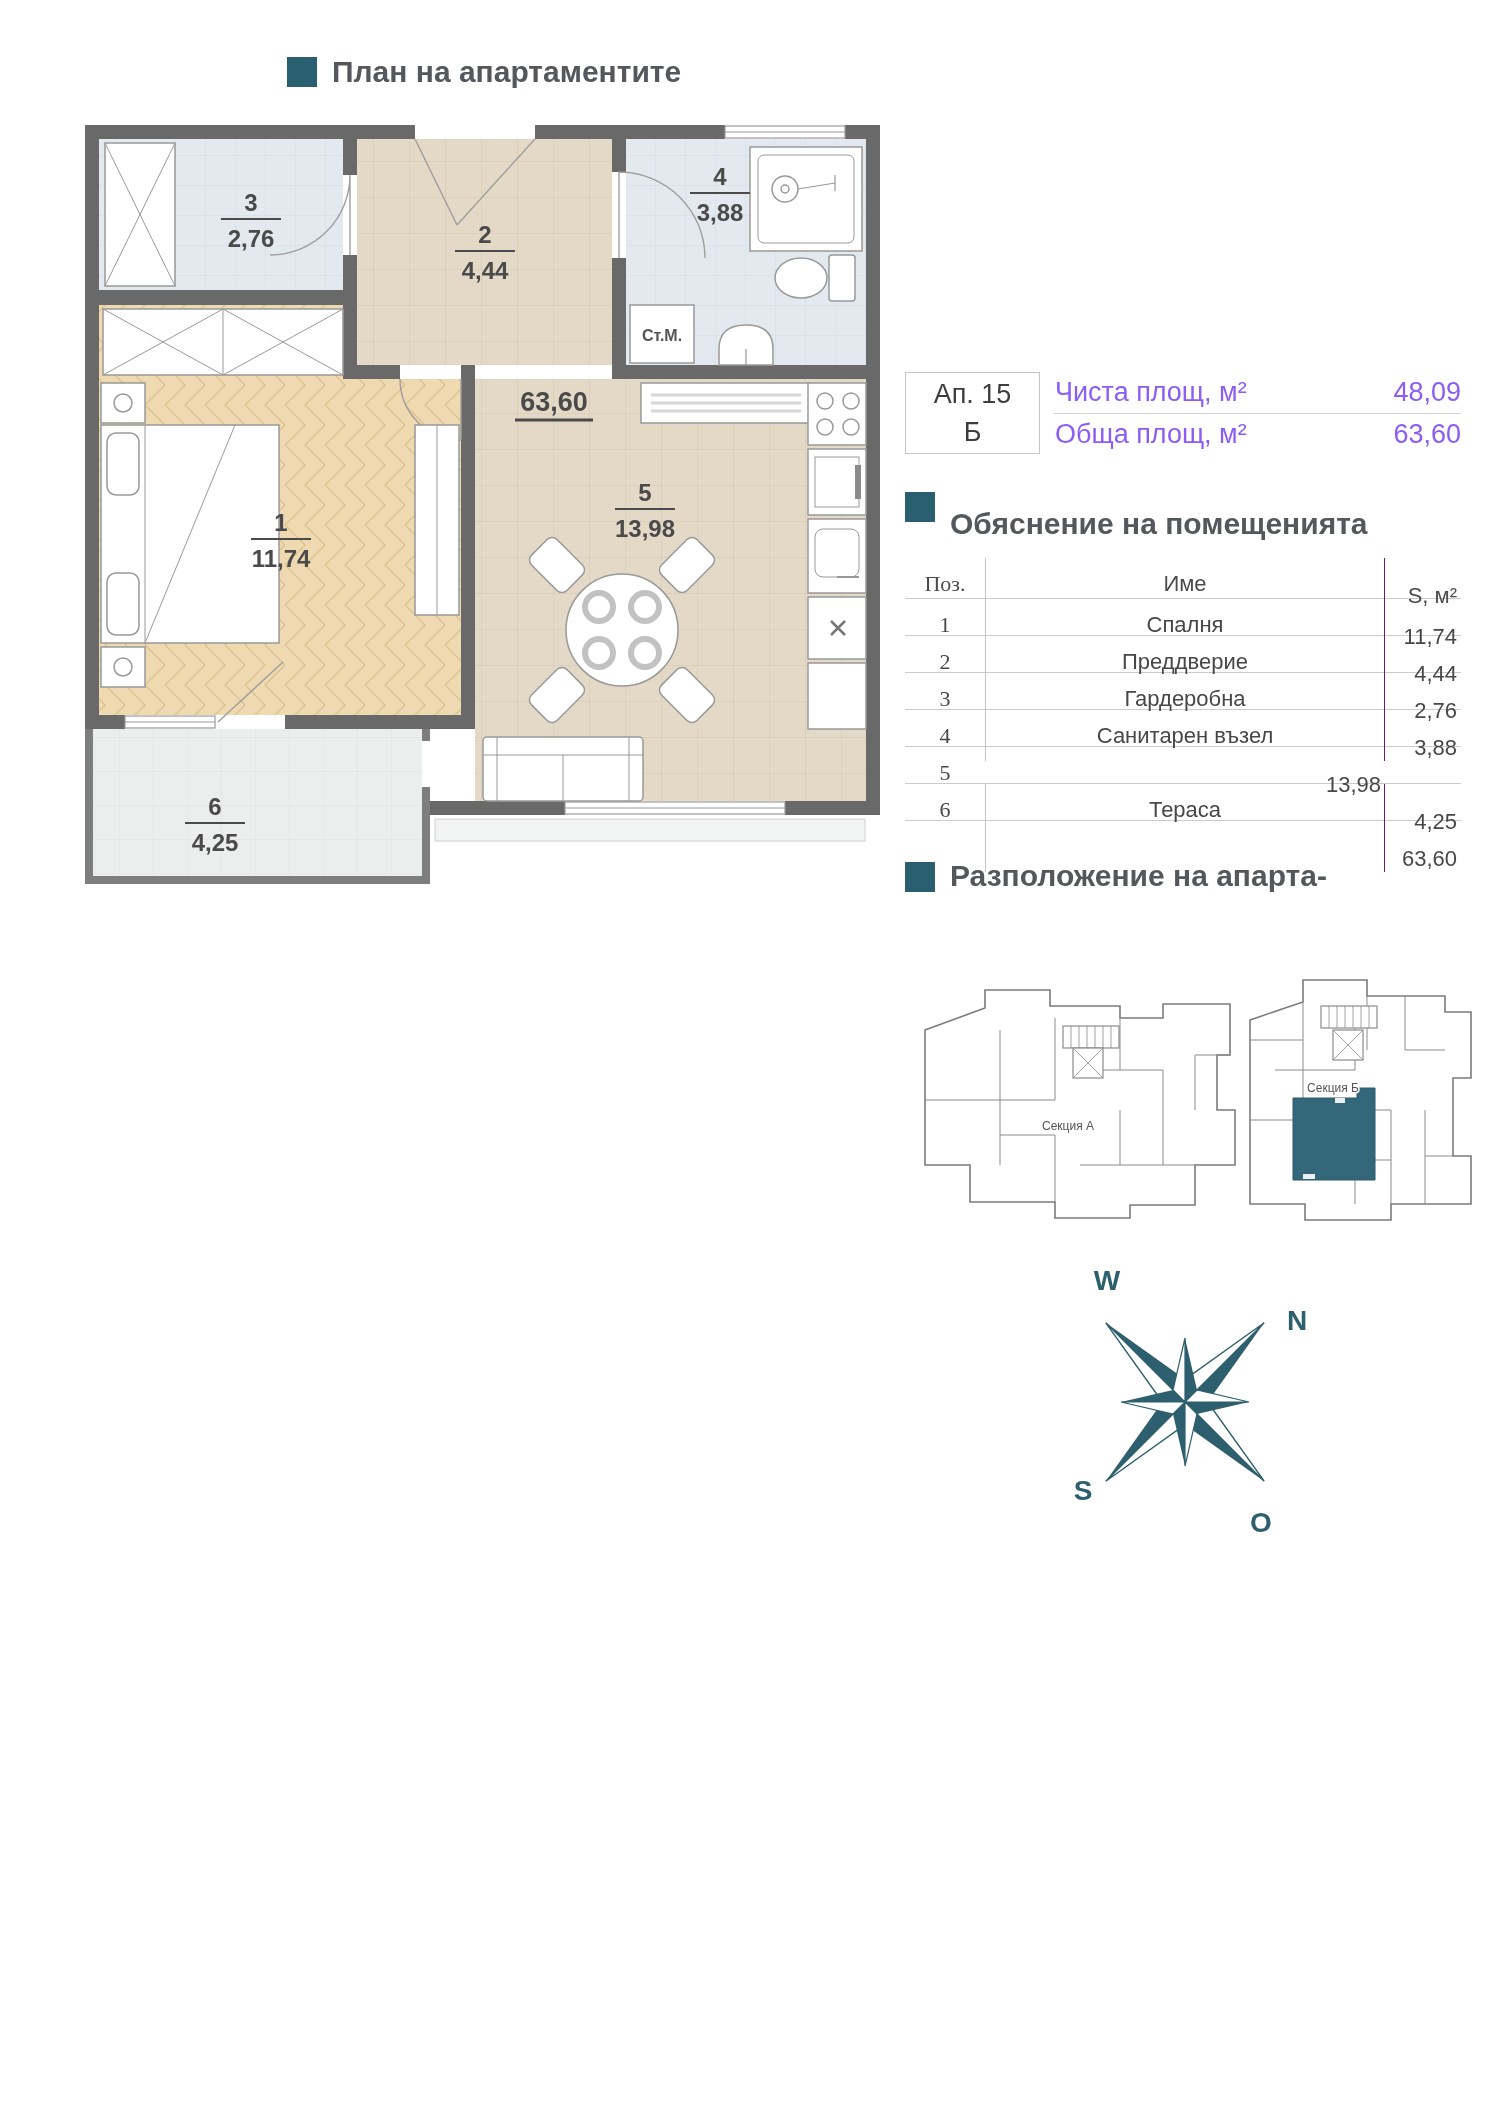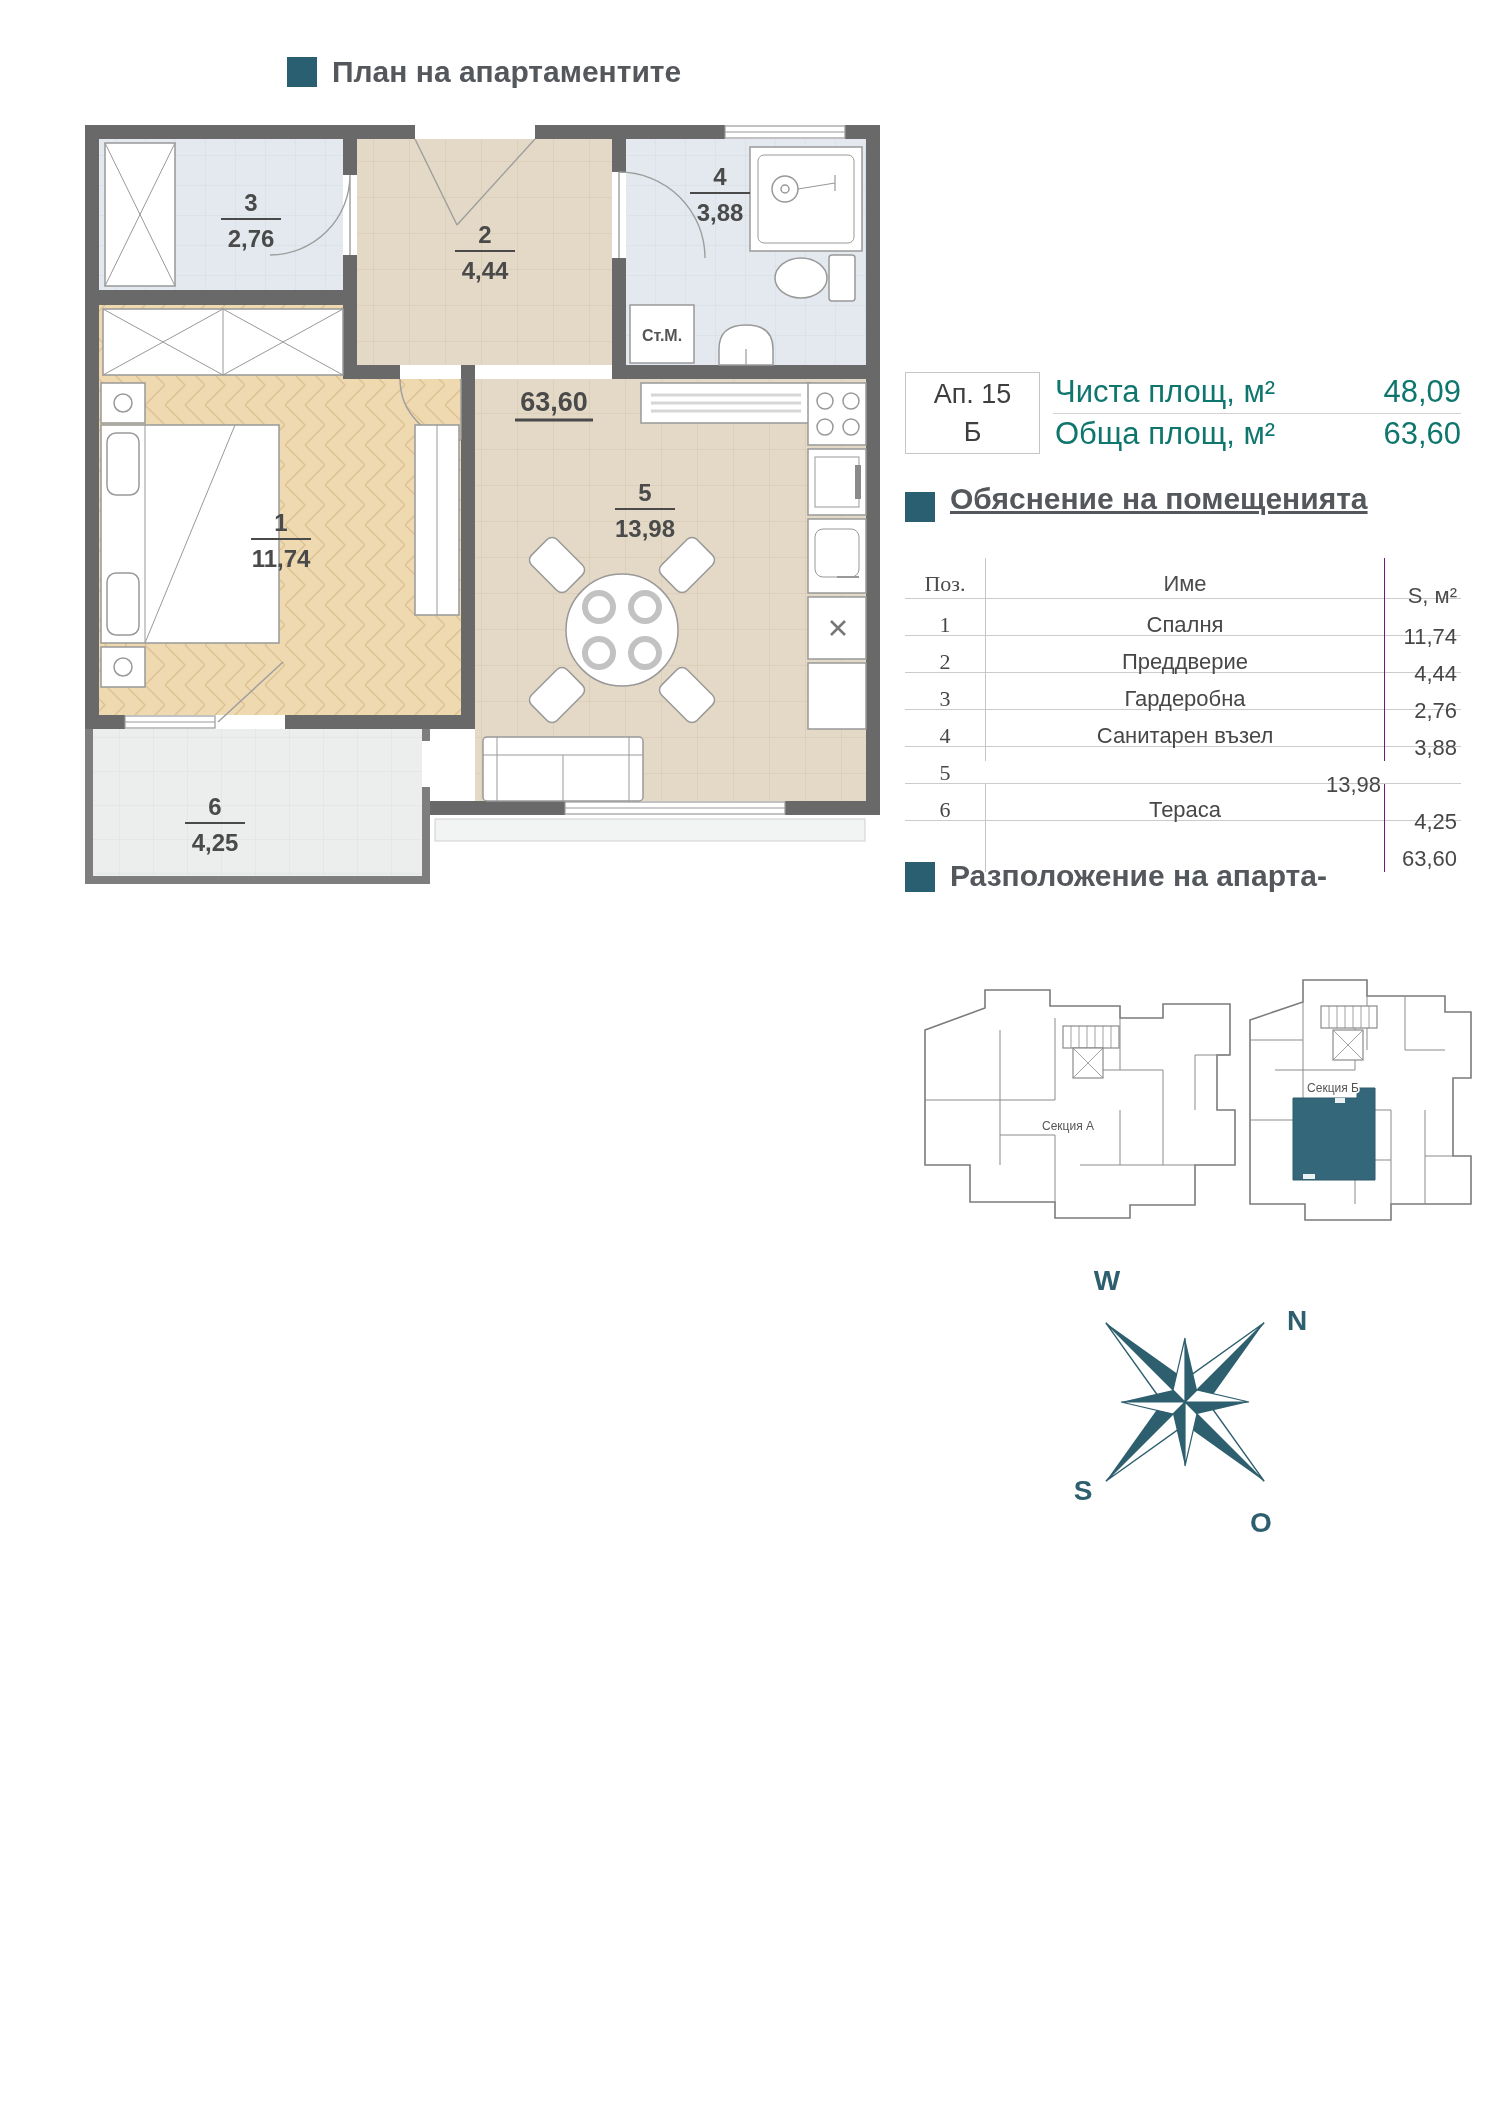--- a/index.html
+++ b/index.html
@@ -5,21 +5,21 @@
   html,body{margin:0;padding:0;background:#ffffff;}
   #canvas{position:relative;width:1500px;height:1763px;background:#ffffff;overflow:hidden;
           font-family:"Liberation Sans", sans-serif;color:#454545;}
   .abs{position:absolute;}
   .sec-sq{width:30px;height:30px;background:#2a5f71;}
   .sec-title{font-size:30px;font-weight:600;color:#54575b;line-height:36px;white-space:nowrap;}
   
   .sum-left{width:133px;height:80px;border:1px solid #c6c6c6;display:flex;flex-direction:column;
             align-items:center;justify-content:center;font-size:27px;color:#3e3e3e;line-height:38px;}
   .sum-row{position:absolute;left:150px;width:406px;height:40px;display:flex;align-items:center;
-           justify-content:space-between;font-size:31px;color:#0f766e;}
+           justify-content:space-between;font-size:27px;color:#8b5cf6;}
   .sum-sep{position:absolute;left:148px;right:0;top:41px;height:1px;background:#d2d2d2;}
   .bold{font-weight:400;}
   
   .rtable{width:556px;font-size:22px;color:#474747;}
   .rrow{display:grid;grid-template-columns:80px 1fr 76px;align-items:center;height:36px;
         border-bottom:1px solid #cbcbcb;}
   .rrow .c1{text-align:center;font-family:Liberation Serif, serif;}
   .rrow .c2{text-align:right;border-left:1px solid #c4c4c4;border-right:1px solid #701a75;
             height:100%;display:flex;align-items:center;justify-content:center;}
   .rrow .c3{text-align:right;padding-right:4px;margin-top:25px;}
@@ -222,21 +222,21 @@
       <span>48,09</span>
     </div>
     <div class="sum-sep"></div>
     <div class="sum-row bold" style="top:42px;">
       <span>Обща площ, м²</span>
       <span>63,60</span>
     </div>
   </div>
 
   <div class="abs sec-sq" style="left:905px;top:492px;"></div>
-  <div class="abs sec-title" style="left:950px;top:481px;text-decoration:underline;">Обяснение на помещенията</div>
+  <div class="abs sec-title" style="left:950px;top:506px;">Обяснение на помещенията</div>
 
   <div class="abs rtable" style="left:905px;top:558px;">
     <div class="rrow head">
       <div class="c1">Поз.</div>
       <div class="c2">Име</div>
       <div class="c3">S, м²</div>
     </div>
     <div class="rrow">
       <div class="c1">1</div>
       <div class="c2">Спалня</div>

